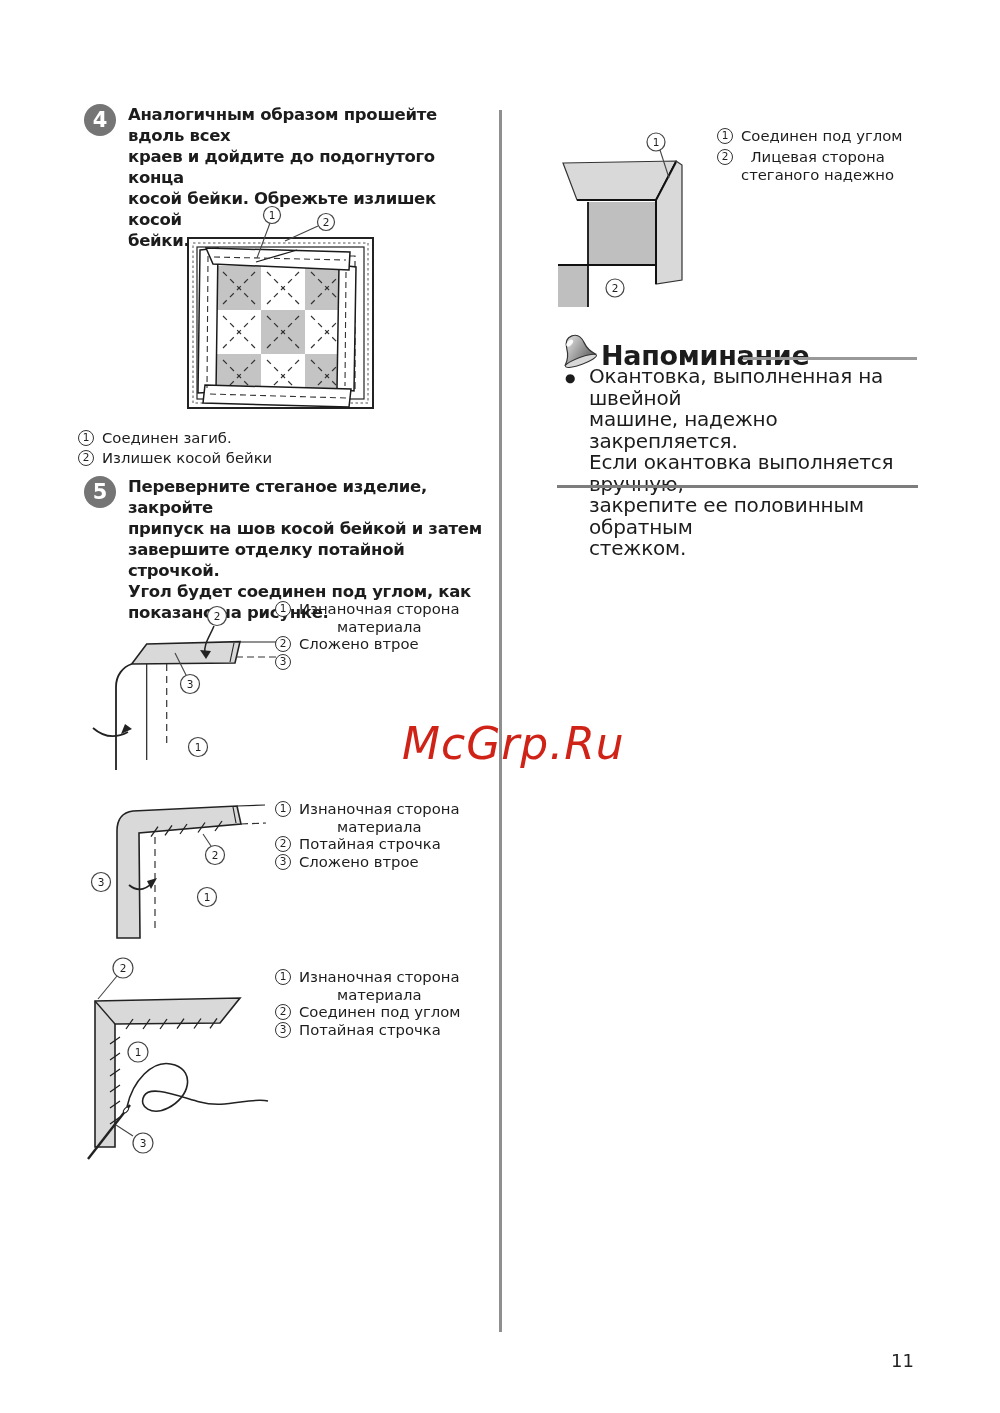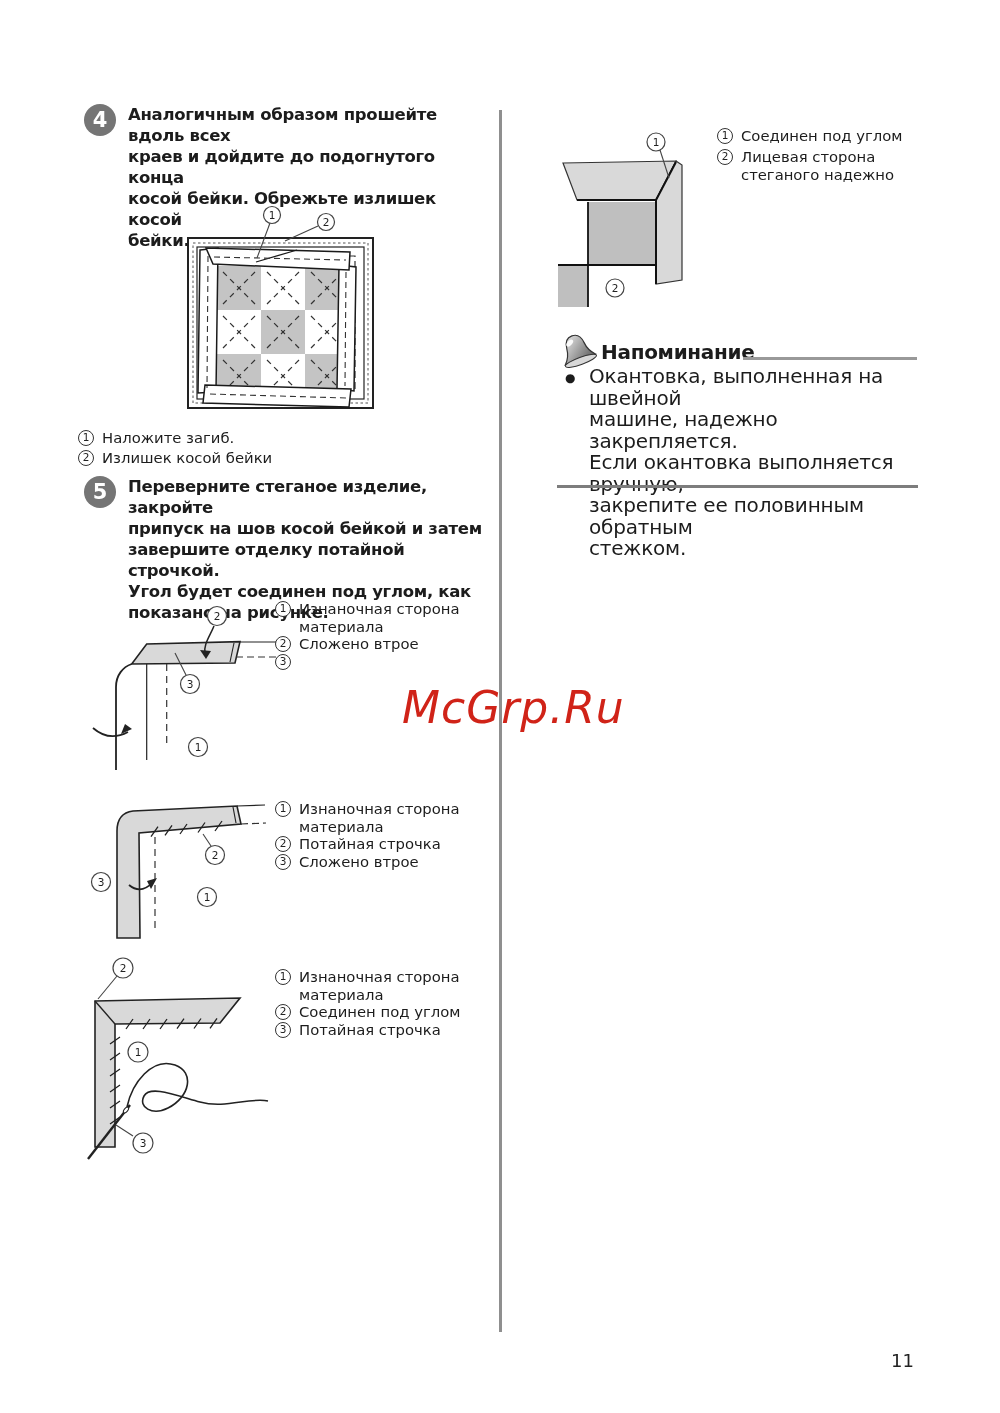--- a/index.html
+++ b/index.html
@@ -24,28 +24,28 @@
     line-height:21px; white-space:pre-line; letter-spacing:-0.3px;
   }
 
   .legend { font-size:14.8px; line-height:17.6px; }
   .legend-row { display:flex; align-items:flex-start; }
   .cnum {
     flex:0 0 16px; width:16px; height:16px; border:1.2px solid #333;
     border-radius:50%; font-size:10.5px; line-height:13.5px; text-align:center;
     margin-right:8px; margin-top:1px; color:#222; background:#fff;
   }
-  .legend-text { white-space:pre-line; }
+  .legend-text { white-space:pre-line;text-align:center; }
 
   .watermark {
     color:#d02318; font-style:italic; font-size:44px; letter-spacing:1px;
-    white-space:nowrap; z-index:5;
-  }
-
-  .reminder-title { font-size:20px; font-weight:bold; letter-spacing:-0.3px; }
+    white-space:nowrap; z-index:5;margin-top:36px;
+  }
+
+  .reminder-title { font-size:27px; font-weight:bold; letter-spacing:-0.3px; }
   .hline { background:#999; }
   .hline-heavy { background:#7d7d7d; }
   .reminder-bullet { font-size:12px; }
   .reminder-text { font-size:20px; line-height:21.5px; white-space:pre-line; letter-spacing:-0.2px; }
 
   .pagenum { font-size:18px; color:#222; }
 
   svg { display:block; }
   .co-circle { fill:#fff; stroke:#444; stroke-width:1.2px; }
   .co-text { font-size:10.5px; fill:#222; text-anchor:middle; font-family:"DejaVu Sans",sans-serif; }
@@ -94,21 +94,21 @@
     <line x1="162" y1="24" x2="129" y2="39" stroke="#444" stroke-width="1.1"></line>
     <circle class="co-circle" cx="116" cy="13" r="8.5"></circle>
     <text class="co-text" x="116" y="17">1</text>
     <circle class="co-circle" cx="170" cy="20" r="8.5"></circle>
     <text class="co-text" x="170" y="24">2</text>
   </svg>
 
   <div class="abs legend" style="left:78px; top:429px; width:300px;">
     <div class="legend-row">
       <span class="cnum">1</span>
-      <span class="legend-text">Наложите загиб.</span>
+      <span class="legend-text">Соединен загиб.</span>
     </div>
     <div class="legend-row" style="margin-top:2.5px;">
       <span class="cnum">2</span>
       <span class="legend-text">Излишек косой бейки</span>
     </div>
   </div>
 
   <div class="abs step" style="left:84px; top:476px;">
     <div class="badge">5</div>
     <div class="step-text">Переверните стеганое изделие, закройте

